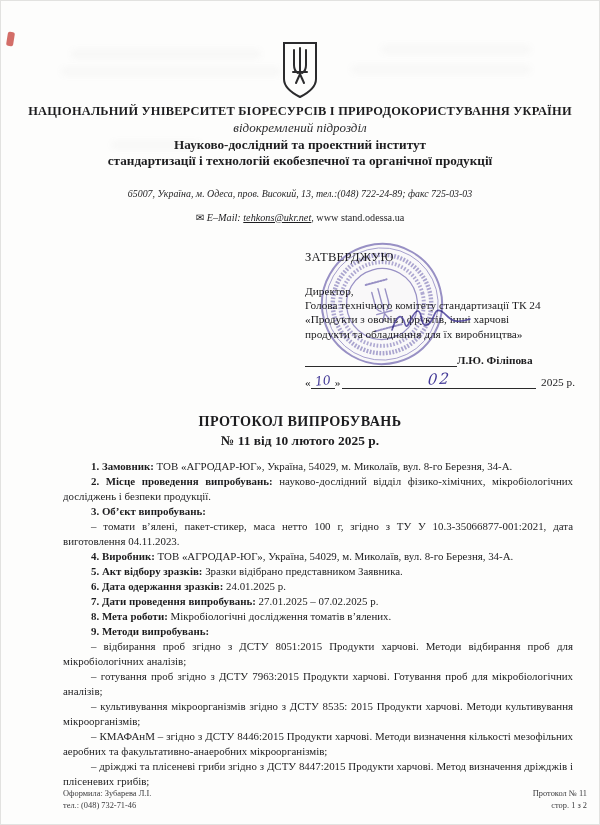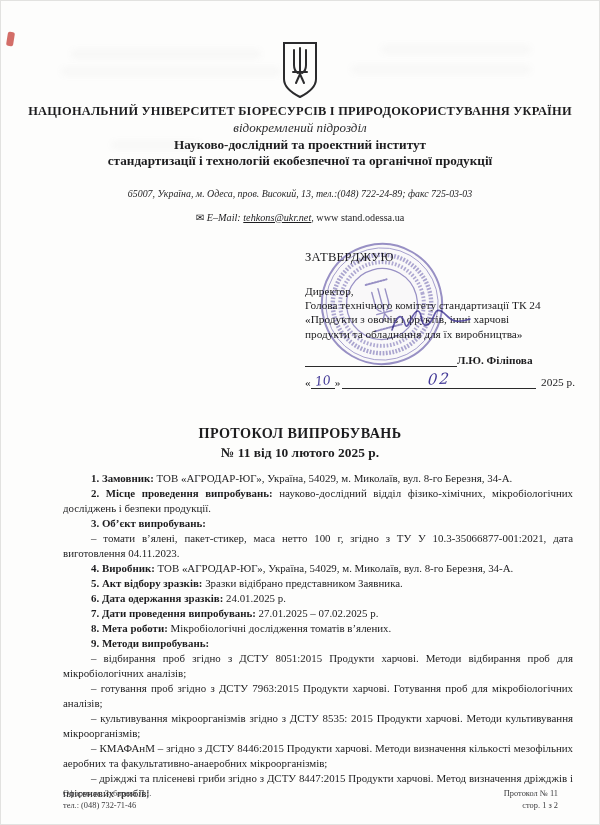--- a/index.html
+++ b/index.html
@@ -44,29 +44,29 @@
   .day-seg{border-bottom:1px solid #2a2a2a;width:24px;text-align:center;height:14px;}
   .mid-seg{flex:1;border-bottom:1px solid #2a2a2a;height:16px;margin:0 5px 0 2px;text-align:center;}
   .hand{font-style:italic;color:#433a97;font-family:"DejaVu Serif",serif;display:inline-block;}
   .hand.day{font-size:12.5px;transform:rotate(-6deg);}
   .hand.month{font-size:15px;transform:rotate(-3deg) skewX(-8deg);letter-spacing:2px;}
   .year{white-space:nowrap;}
 
   .sig-scrawl{position:absolute;left:388px;top:303px;z-index:4;}
   .stamp{position:absolute;left:317px;top:239px;z-index:5;mix-blend-mode:multiply;opacity:.62;}
 
-  .title-block{margin-top:36px;text-align:center;line-height:1.25;}
+  .title-block{margin-top:24px;text-align:center;line-height:1.25;}
   .title-main{font-weight:bold;font-size:14.2px;letter-spacing:.4px;}
   .title-sub{font-weight:bold;font-size:13.4px;margin-top:2px;}
 
   main{margin:10px 26px 0 62px;font-size:10.9px;line-height:15px;text-align:justify;}
   main p{margin:0;text-indent:28px;}
   main p b{font-weight:bold;}
 
-  footer{position:absolute;left:62px;right:41px;bottom:12px;display:flex;justify-content:space-between;font-size:8.4px;line-height:1.4;color:#3b3b3d;}
+  footer{position:absolute;left:62px;right:12px;bottom:12px;display:flex;justify-content:space-between;font-size:8.4px;line-height:1.4;color:#3b3b3d;}
   footer .right{text-align:right;}
 </style>
 </head>
 <body>
 
 <div class="page">
 
   <div class="smudge s1"></div>
   <div class="smudge s2"></div>
   <div class="smudge s3"></div>

